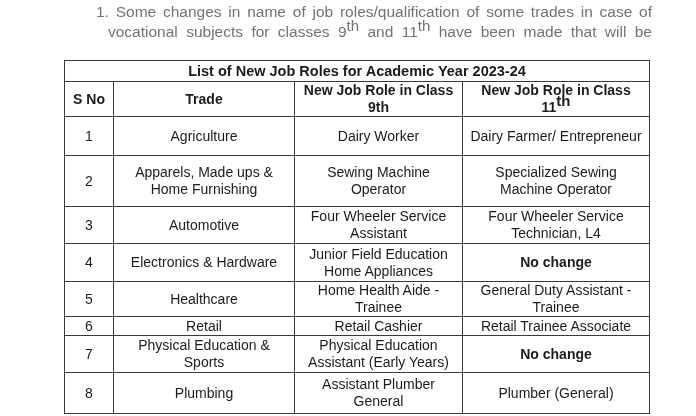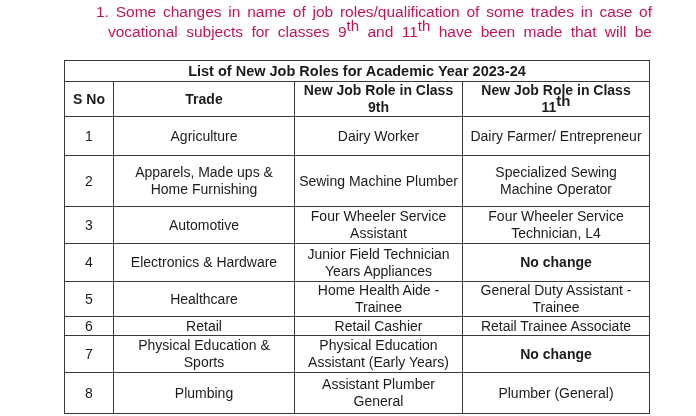--- a/index.html
+++ b/index.html
@@ -15,21 +15,21 @@
       font-family: "Liberation Sans", sans-serif;
       color: #1e1e1e;
     }
     .intro {
       position: absolute;
       left: 96px;
       top: 2px;
       width: 556px;
       font-size: 15.5px;
       line-height: 19.5px;
-      color: #be185d;
+      color: #737373;
     }
     .intro .line {
       display: block;
       white-space: nowrap;
     }
     .intro .l1 { text-align: justify; text-align-last: justify; }
     .intro .l2 { padding-left: 12px; text-align: justify; text-align-last: justify; }
     .intro .l3 { padding-left: 12px; }
     sup { font-size: 15px; line-height: 0; vertical-align: super; }
 
@@ -87,33 +87,33 @@
   </tr>
   <tr class="r1">
     <td>1</td>
     <td>Agriculture</td>
     <td>Dairy Worker</td>
     <td>Dairy Farmer/ Entrepreneur</td>
   </tr>
   <tr class="r2">
     <td>2</td>
     <td>Apparels, Made ups &amp; Home Furnishing</td>
-    <td>Sewing Machine Plumber</td>
+    <td>Sewing Machine Operator</td>
     <td>Specialized Sewing Machine Operator</td>
   </tr>
   <tr class="r3">
     <td>3</td>
     <td>Automotive</td>
     <td>Four Wheeler Service Assistant</td>
     <td>Four Wheeler Service Technician, L4</td>
   </tr>
   <tr class="r4">
     <td>4</td>
     <td>Electronics &amp; Hardware</td>
-    <td>Junior Field Technician Years Appliances</td>
+    <td>Junior Field Education Home Appliances</td>
     <td class="bold">No change</td>
   </tr>
   <tr class="r5">
     <td>5</td>
     <td>Healthcare</td>
     <td>Home Health Aide - Trainee</td>
     <td>General Duty Assistant - Trainee</td>
   </tr>
   <tr class="r6">
     <td>6</td>

